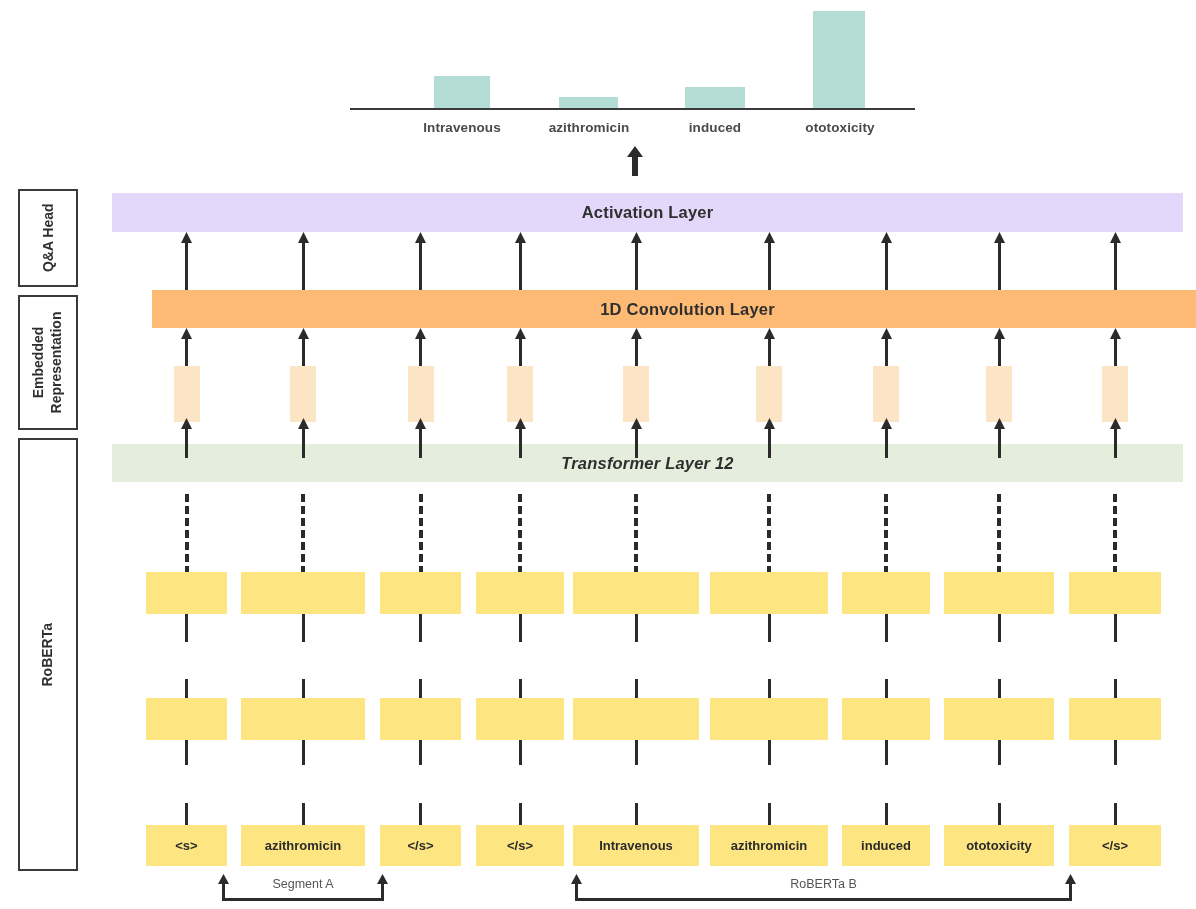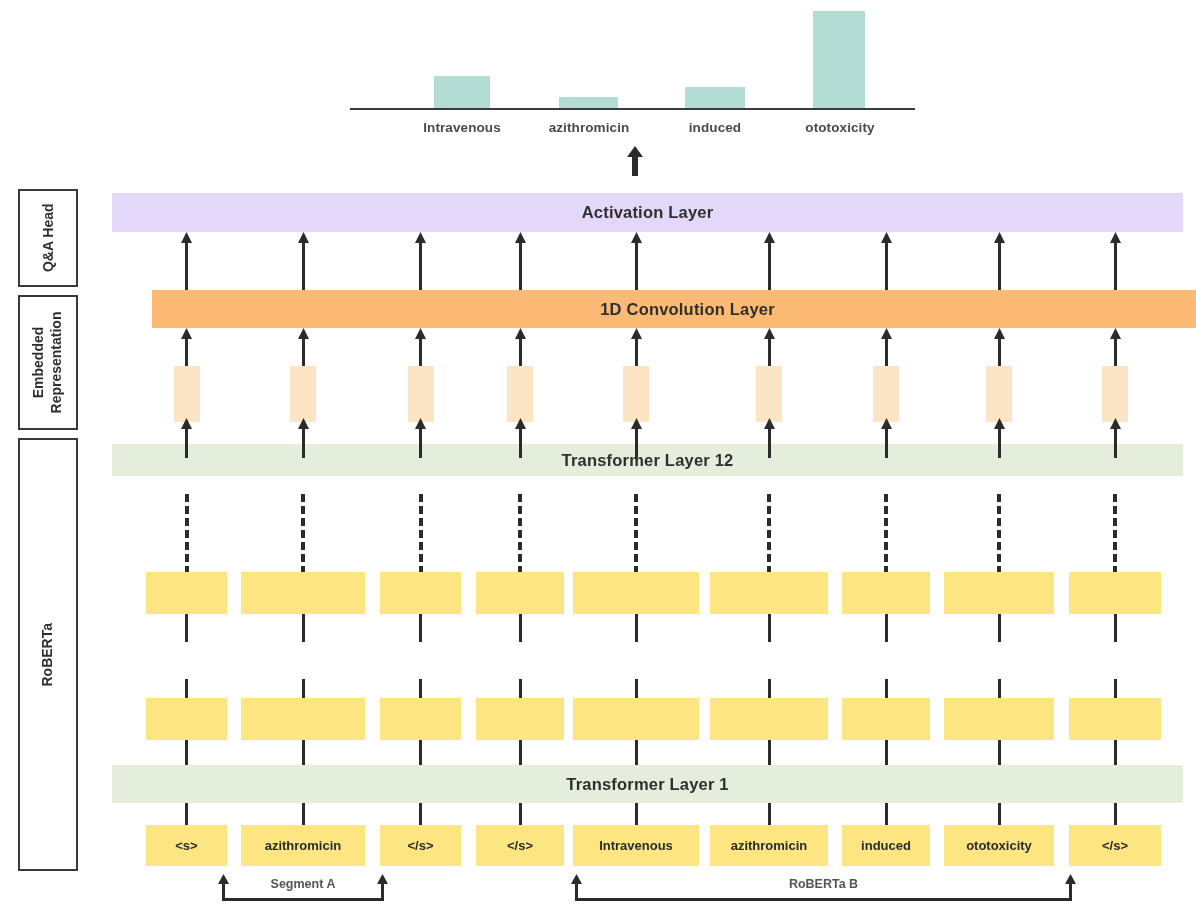--- a/index.html
+++ b/index.html
@@ -69,21 +69,21 @@
     position: absolute; background: #fde582;
     display: flex; align-items: center; justify-content: center;
     font-size: 13px; font-weight: bold; color: #2b2b2b;
     white-space: nowrap;
   }
 
   
   .seg { position: absolute; }
   .seg-line { position: absolute; background: #2b2b2b; }
   .seg-label {
-    position: absolute; font-size: 12.5px; font-weight: bold;
+    position: absolute; font-size: 12.5px; font-weight: normal;
     color: #555555; white-space: nowrap; text-align: center;
   }
 </style>
 </head>
 <body>
 
 <div id="stage">
 
   <div class="chart-area">
     <div class="chart-baseline"></div>
@@ -111,22 +111,21 @@
   <div class="group-box" style="left:18px; top:295px; width:60px; height:135px;">
     <span style="white-space:pre;">Embedded
 Representation</span>
   </div>
   <div class="group-box" style="left:18px; top:438px; width:60px; height:433px;">
     <span>RoBERTa</span>
   </div>
 
   <div class="band band-activation" style="top:193px; height:39px;">Activation Layer</div>
   <div class="band band-conv" style="top:290px; height:38px;">1D Convolution Layer</div>
-  <div class="band band-transformer" style="top:444px; height:32px;">Transformer Layer 12</div>
-  <div class="band band-transformer" style="top:765px; height:38px;">Transformer Layer 1</div>
+  <div class="band band-transformer" style="top:444px; height:38px;font-style:italic;">Transformer Layer 12</div>
 
   <div id="columns">
       <div class="v-arrow" style="left: 181px; top: 232px; height: 58px;">
         <svg width="11" height="58" viewBox="0 0 11 58">
           <rect x="4" y="9" width="3" height="49" fill="#2b2b2b"></rect>
           <polygon points="5.5,0 11,11 0,11" fill="#2b2b2b"></polygon>
         </svg>
       </div>
       <div class="v-arrow" style="left: 181px; top: 328px; height: 43px;">
         <svg width="11" height="43" viewBox="0 0 11 43">

